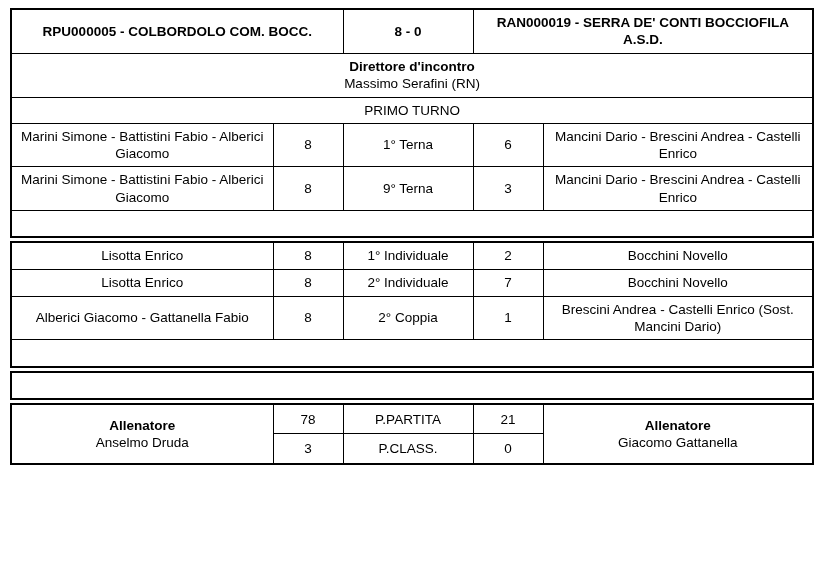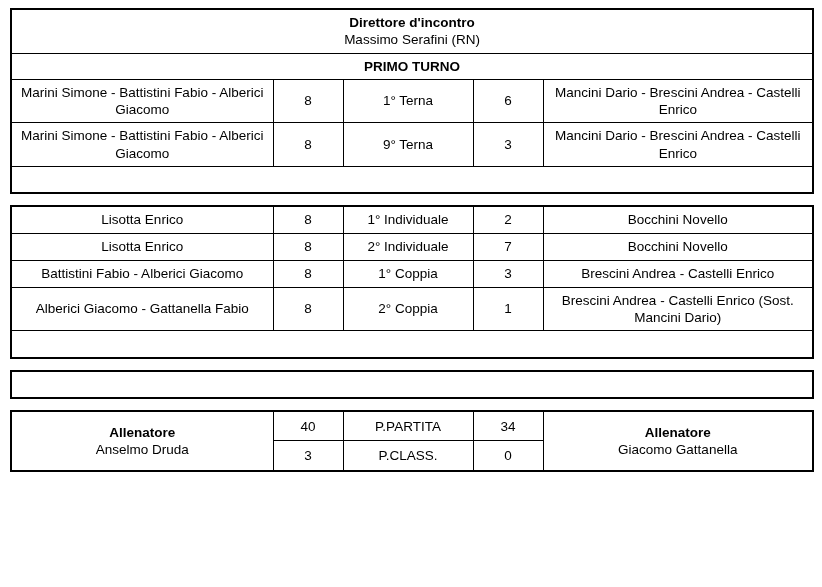--- a/index.html
+++ b/index.html
@@ -16,21 +16,21 @@
     background: #ffffff;
     padding: 8px 10px;
   }
   table.report {
     width: 802px;
     border-collapse: collapse;
     table-layout: fixed;
     border: 2px solid #000000;
   }
   table.report + table.report {
-    margin-top: 11px;
+    margin-top: 3px;
   }
   table.report td {
     border: 1.5px solid #000000;
     text-align: center;
     vertical-align: middle;
     font-size: 13.5px;
     line-height: 1.28;
     padding: 4px 8px;
     overflow: hidden;
   }
@@ -42,21 +42,21 @@
   td.score-cell-top {
     font-weight: bold;
     font-size: 14px;
   }
   td.director-cell {
     height: 44px;
     padding: 3px 8px;
   }
   .director-label { font-weight: bold; }
   td.section-title {
-    font-weight: bold;
+    font-weight: normal;
     font-size: 13.5px;
     height: 22px;
     padding: 2px 8px;
   }
   tr.match-row td {
     height: 27px;
   }
   td.spacer-cell {
     height: 27px;
     padding: 0;
@@ -76,20 +76,25 @@
 
   <table class="report">
     <colgroup>
       <col style="width:262px">
         <col style="width:70px">
         <col style="width:130px">
         <col style="width:70px">
         <col style="width:270px">
     </colgroup>
     <tbody>
+        <tr>
+      <td colspan="2" class="team-cell">RPU000005 - COLBORDOLO COM. BOCC.</td>
+      <td class="score-cell-top">8 - 0</td>
+      <td colspan="2" class="team-cell">RAN000019 - SERRA DE' CONTI BOCCIOFILA A.S.D.</td>
+    </tr>
     <tr>
       <td colspan="5" class="director-cell">
         <div class="director-label">Direttore d'incontro</div>
         <div>Massimo Serafini (RN)</div>
       </td>
     </tr>
     <tr>
       <td colspan="5" class="section-title">PRIMO TURNO</td>
     </tr>
     <tr class="match-row">
@@ -127,27 +132,20 @@
       <td>1° Individuale</td>
       <td>2</td>
       <td>Bocchini Novello</td>
     </tr>
     <tr class="match-row">
       <td>Lisotta Enrico</td>
       <td>8</td>
       <td>2° Individuale</td>
       <td>7</td>
       <td>Bocchini Novello</td>
-    </tr>
-    <tr class="match-row">
-      <td>Battistini Fabio - Alberici Giacomo</td>
-      <td>8</td>
-      <td>1° Coppia</td>
-      <td>3</td>
-      <td>Brescini Andrea - Castelli Enrico</td>
     </tr>
     <tr class="match-row">
       <td>Alberici Giacomo - Gattanella Fabio</td>
       <td>8</td>
       <td>2° Coppia</td>
       <td>1</td>
       <td>Brescini Andrea - Castelli Enrico (Sost. Mancini Dario)</td>
     </tr>
     <tr>
       <td colspan="5" class="spacer-cell"></td>
@@ -177,23 +175,23 @@
         <col style="width:130px">
         <col style="width:70px">
         <col style="width:270px">
     </colgroup>
     <tbody>
         <tr class="points-row">
       <td rowspan="2" class="coach-cell">
         <div class="coach-label">Allenatore</div>
         <div>Anselmo Druda</div>
       </td>
-      <td>40</td>
+      <td>78</td>
       <td>P.PARTITA</td>
-      <td>34</td>
+      <td>21</td>
       <td rowspan="2" class="coach-cell">
         <div class="coach-label">Allenatore</div>
         <div>Giacomo Gattanella</div>
       </td>
     </tr>
     <tr class="points-row">
       <td>3</td>
       <td>P.CLASS.</td>
       <td>0</td>
     </tr>

